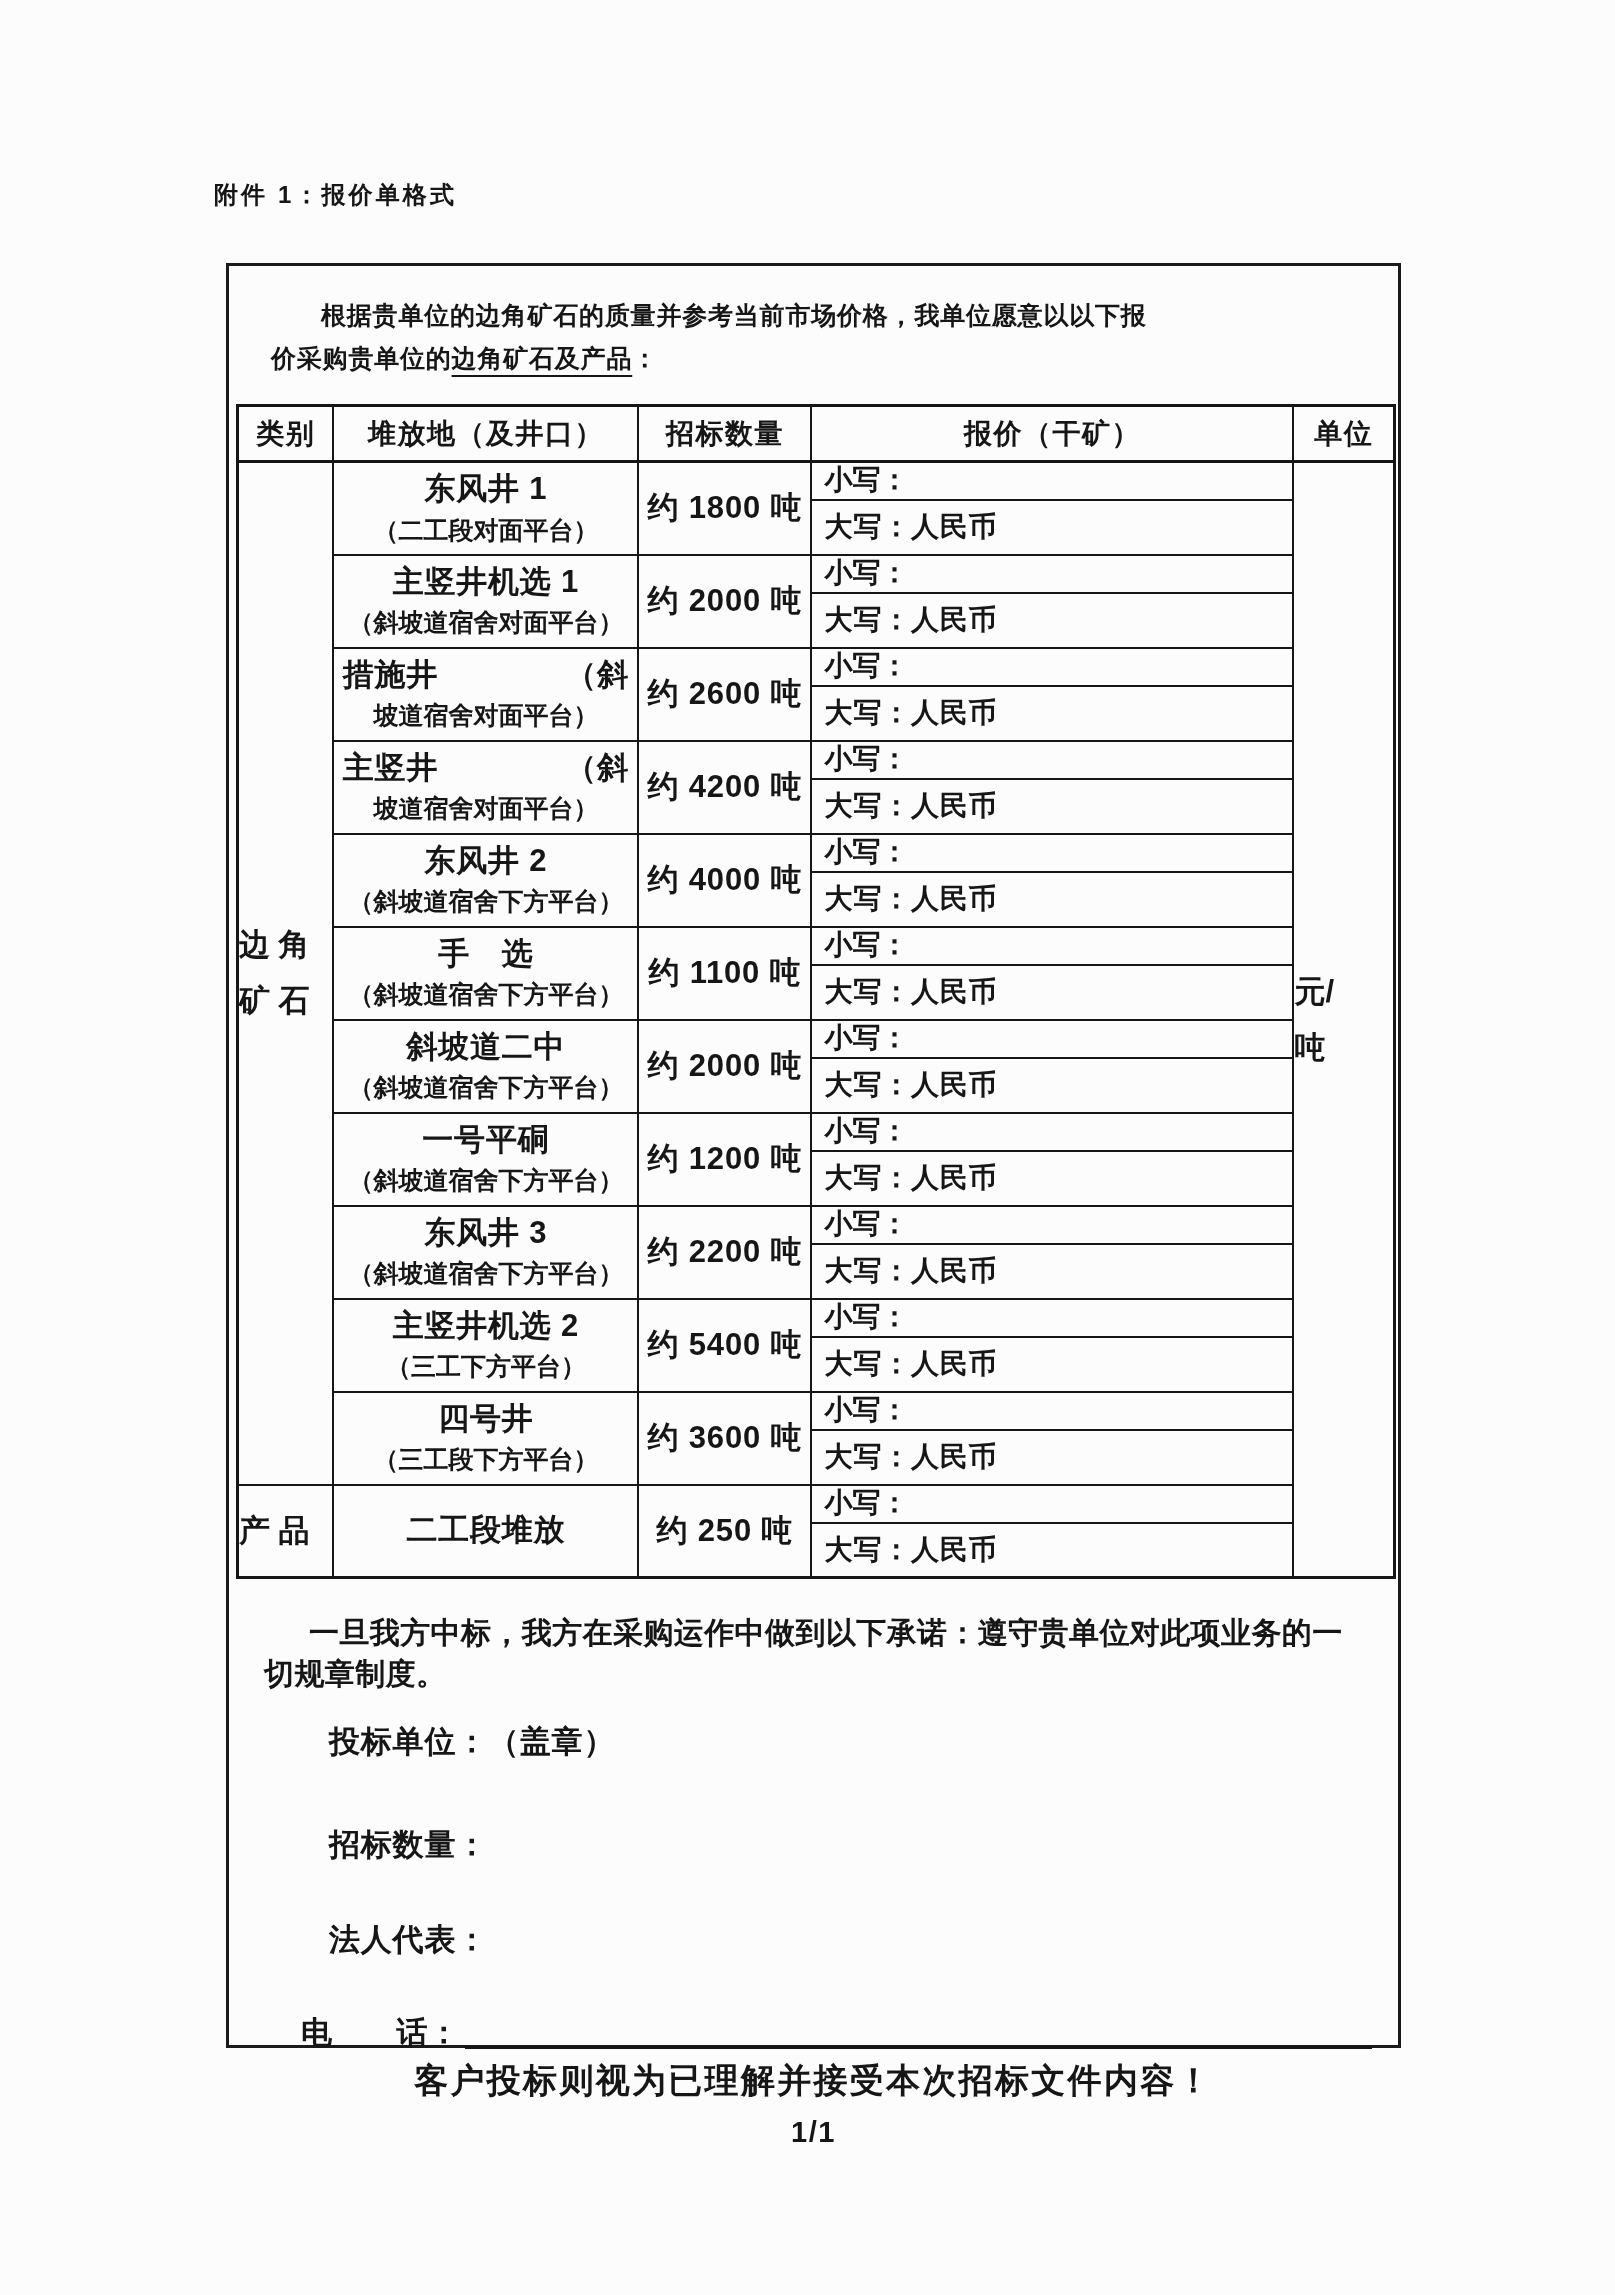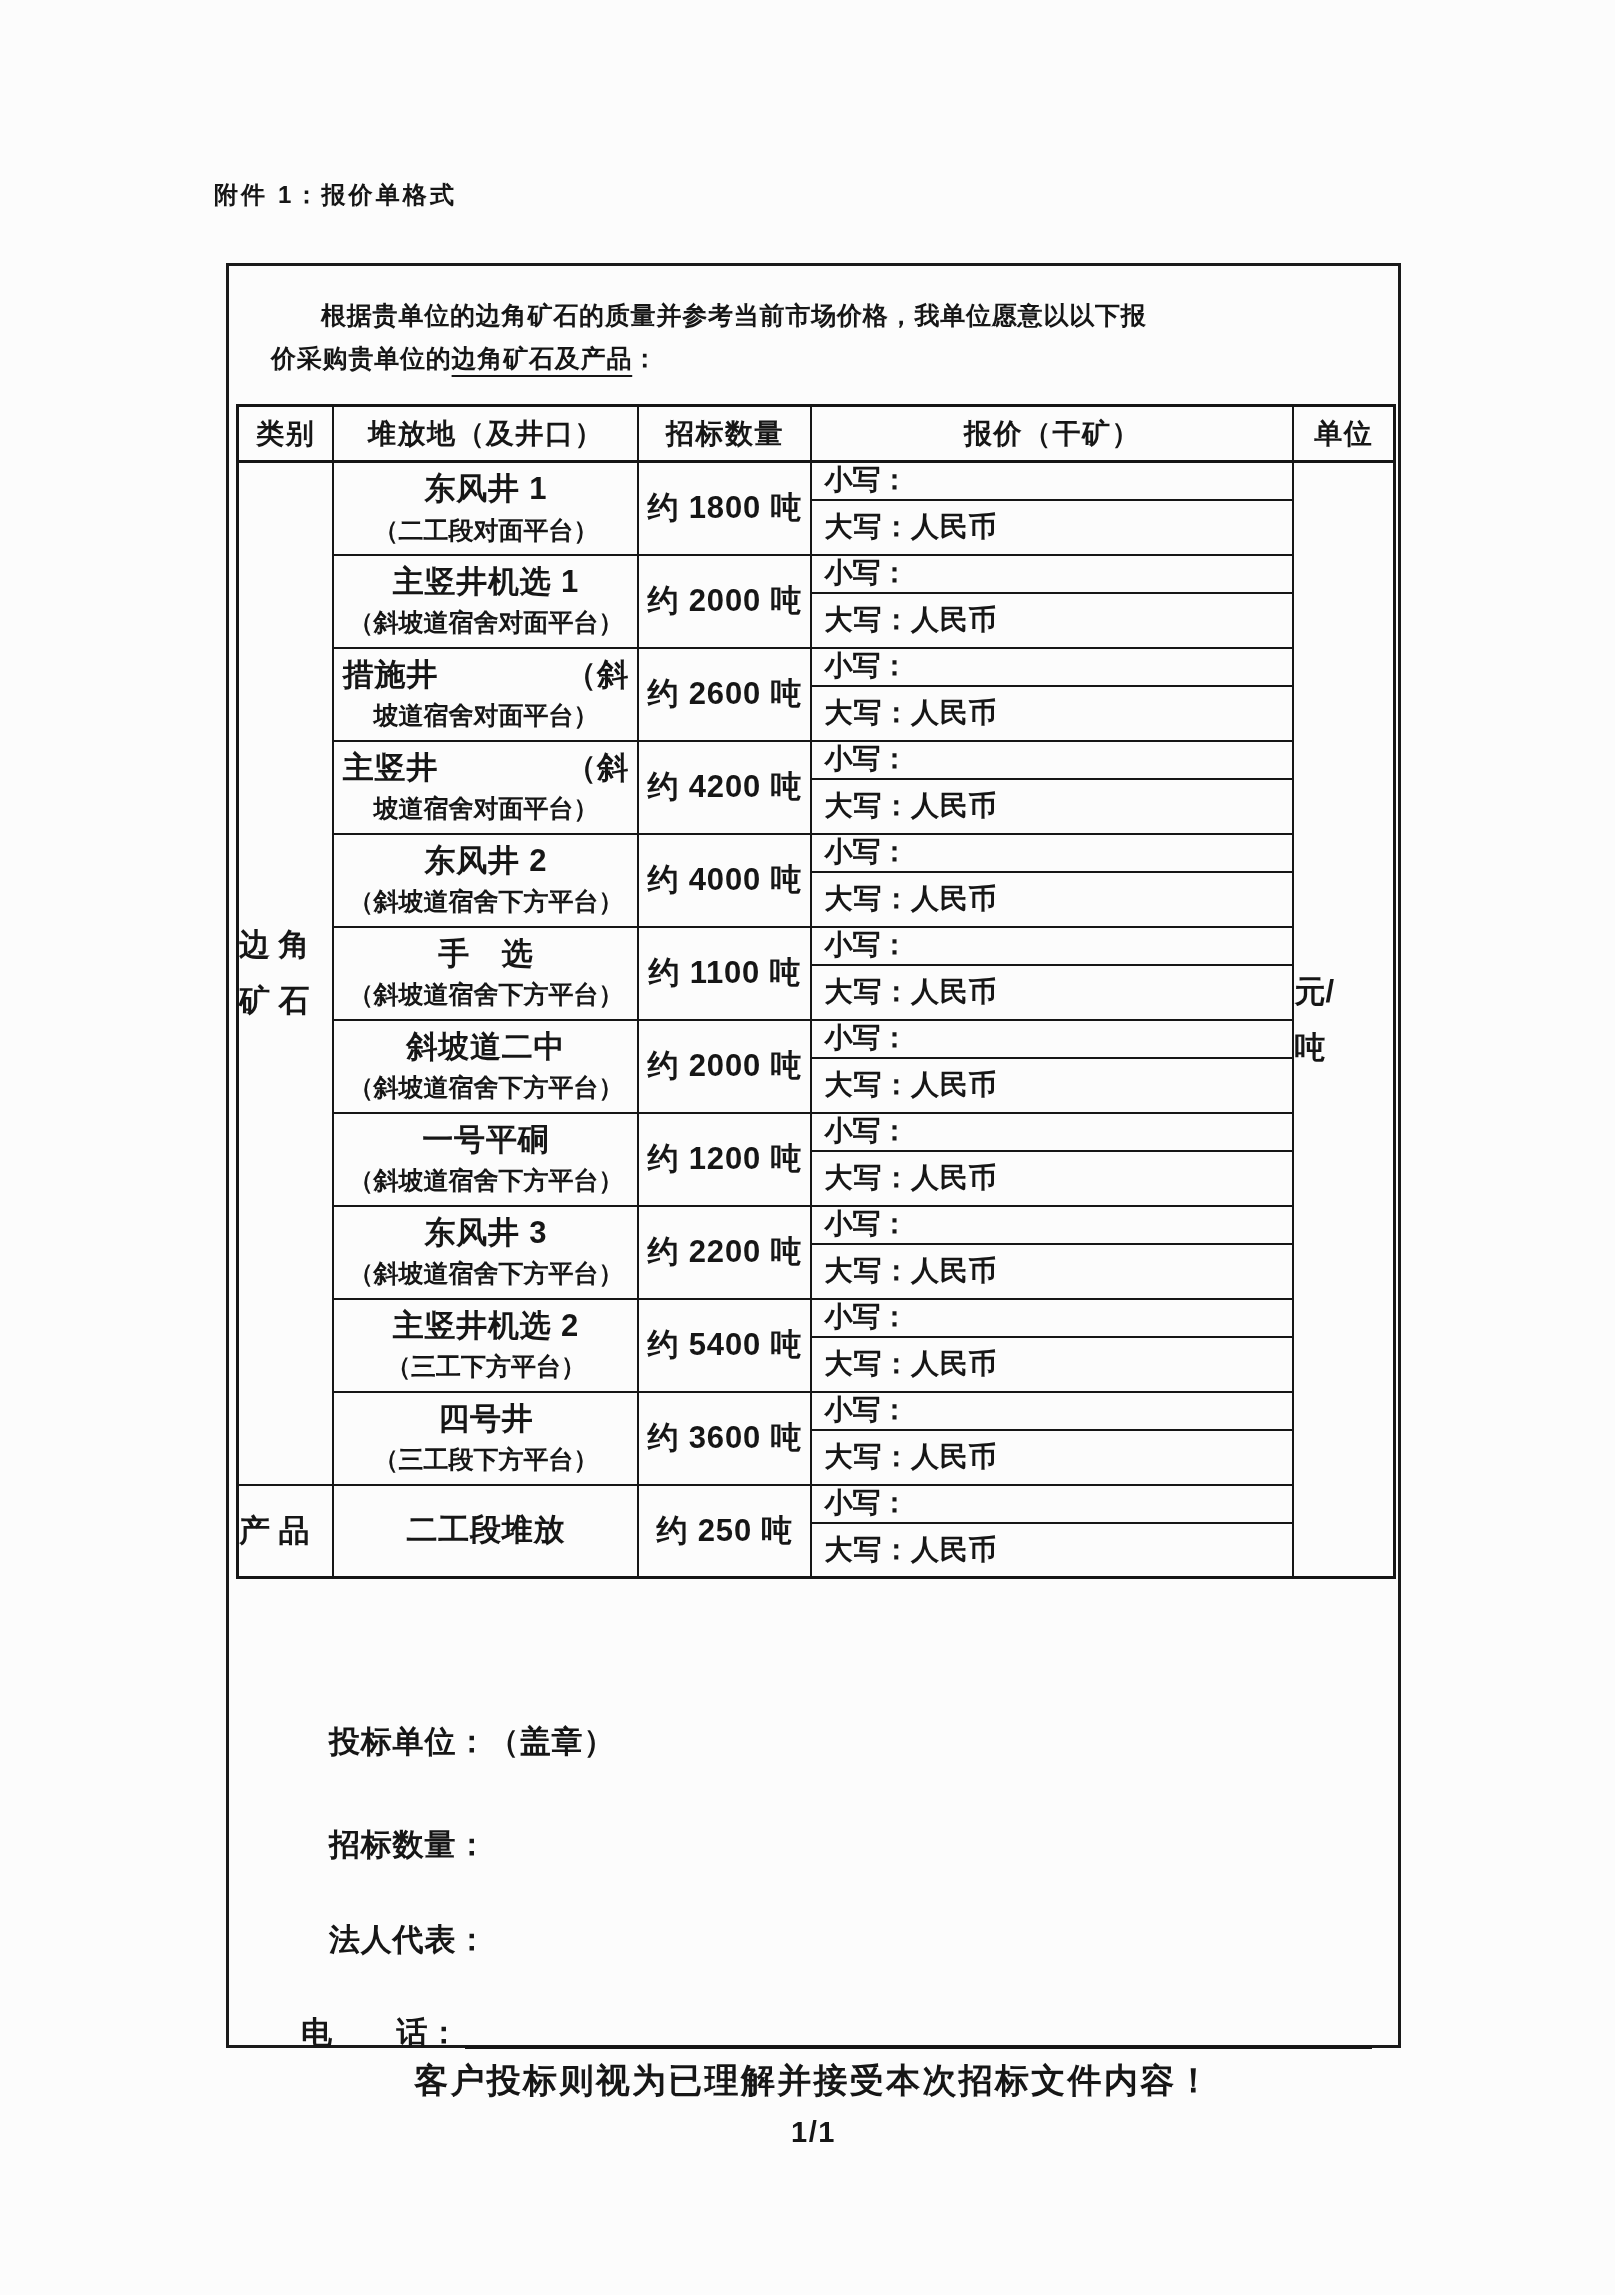--- a/index.html
+++ b/index.html
@@ -304,20 +304,21 @@
               <span>小写：</span>
             </div>
           <div class="q-bottom">
               <span>大写：人民币</span>
             </div>
         </td>
       </tr>
     </tbody>
   </table>
 
+  <p class="commitment">一旦我方中标，我方在采购运作中做到以下承诺：遵守贵单位对此项业务的一切规章制度。</p>
 
   <div class="sig sig-bidder">投标单位：（盖章）</div>
   <div class="sig sig-address">招标数量：</div>
   <div class="sig sig-legal">法人代表：</div>
   <div class="phone-row">
     <span class="phone-label">电　　话：</span>
     <span class="phone-line"></span>
   </div>
 
 </div>

